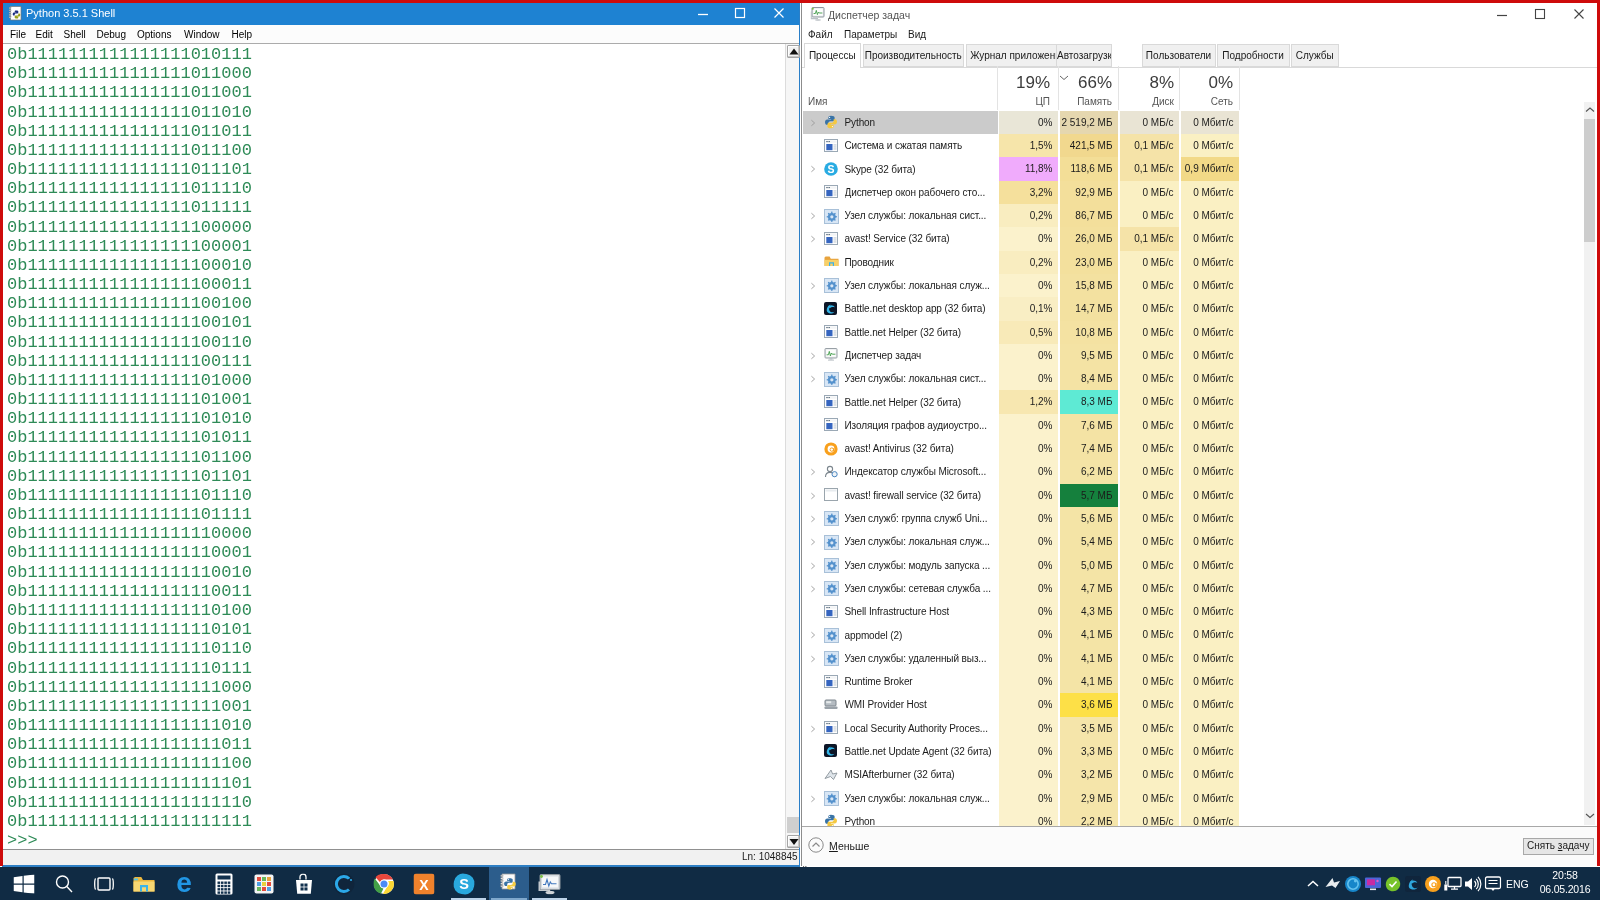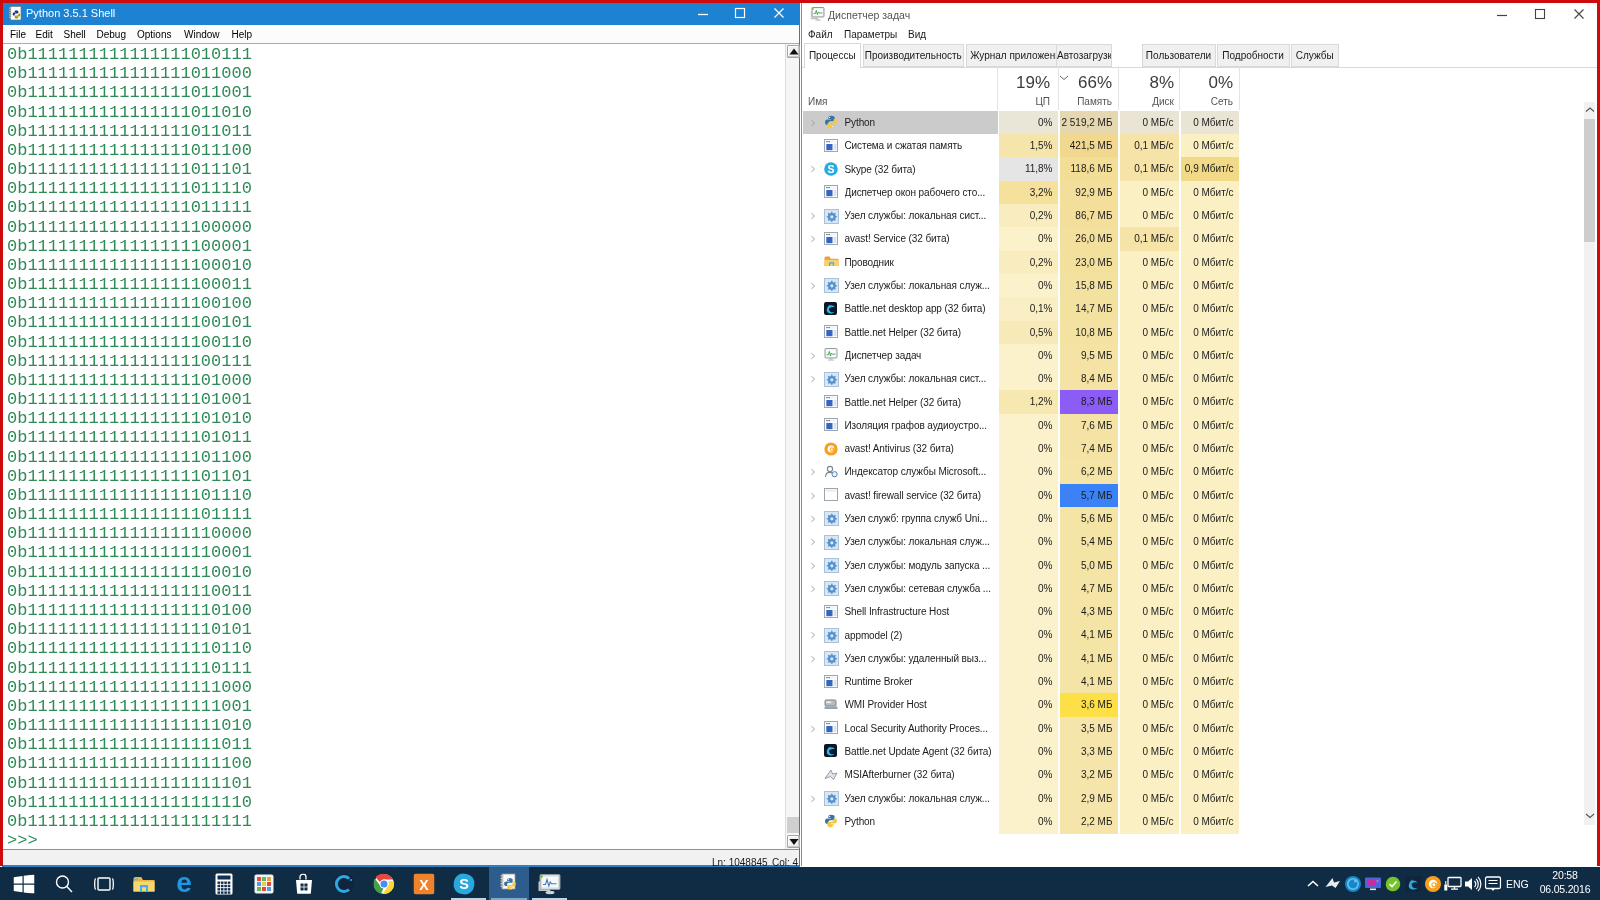--- a/index.html
+++ b/index.html
@@ -20,21 +20,21 @@
 #idle-menu span { position:absolute; top:4px; font-size:10px; color:#000; }
 #idle-text { position:absolute; left:5px; top:43px; font-family:"Liberation Mono", monospace;
   font-size:17px; line-height:19.17px; color:#2e8b57; white-space:pre; }
 #idle-scroll { position:absolute; right:0; top:41.5px; width:14px; height:807.5px; background:#f6f6f6;
   border-left:1px solid #dcdcdc; }
 .sbtn { position:absolute; left:0.5px; width:13px; height:13px; background:#f1f1f1;
   border:1px solid #a5a5a5; border-radius:1px; box-shadow:inset -1px -1px 0 #c8c8c8, inset 1px 1px 0 #fff; }
 .sbtn svg { position:absolute; left:1px; top:2.5px; }
 #idle-status { position:absolute; left:0; bottom:0; width:100%; height:15.5px; background:#f1f1f1;
   border-top:1px solid #909090; font-size:10px; color:#1a1a1a; }
-#idle-status span { position:absolute; top:7px; }
+#idle-status span { position:absolute; top:1px;margin-left:30px; }
 
 
 #tm { position:absolute; left:801px; top:2px; width:796px; height:864px; background:#fff;
   border-left:1px solid #8c8c8c; }
 #tm-title { position:absolute; left:0; top:0; width:100%; height:24px; }
 #tm-title .txt { position:absolute; left:26px; top:7px; font-size:10.5px; color:#555; }
 #tm-menu span { position:absolute; top:27px; font-size:10px; color:#1a1a1a; }
 .tab { position:absolute; top:42px; height:23px; border:1px solid #d9d9d9; background:#f0f0f0;
   font-size:10px; color:#1a1a1a; text-align:center; line-height:22px; white-space:nowrap; overflow:hidden; }
 .tab.active { background:#fff; border-bottom:none; top:40.5px; height:25px; line-height:24px; z-index:2; }
@@ -270,21 +270,21 @@
 <div class="pname">
         <svg class="exp" width="6" height="8" viewBox="0 0 6 8">
           <path d="M1.4,1.2 L4.6,4 L1.4,6.8" fill="none" stroke="#9b9b9b" stroke-width="0.9"></path>
         </svg>
         <span class="picon"><svg width="14" height="14" viewBox="0 0 14 14" style="">
             <circle cx="7" cy="7" r="6.8" fill="#28abe2"></circle>
             <text x="7" y="11" font-family="Liberation Sans" font-size="10.5" font-weight="bold" fill="#fff" text-anchor="middle">S</text>
           </svg></span>
         <span class="ptxt">Skype (32 бита)</span>
       </div>
-<div class="cell c1" style="background:#e5e5e5">11,8%</div>
+<div class="cell c1" style="background:#f0abfc">11,8%</div>
 <div class="cell c2" style="background:#f3de97">118,6 МБ</div>
 <div class="cell c3" style="background:#f5e3a8">0,1 МБ/с</div>
 <div class="cell c4" style="background:#f2d987">0,9 Мбит/с</div>
 </div>
 <div class="prow" style="top:178.7px">
 <div class="pname">
         <span class="picon"><svg width="14" height="13" viewBox="0 0 14 13" style="">
             <rect x="0.5" y="0.5" width="13" height="12" fill="#fff" stroke="#9aa8b5"></rect>
             <rect x="1.5" y="1.5" width="11" height="2.2" fill="#f2f4f6"></rect>
             <rect x="2.2" y="2.1" width="1.6" height="1" fill="#5a6d7d"></rect>
@@ -449,21 +449,21 @@
             <rect x="2.2" y="2.1" width="1.6" height="1" fill="#5a6d7d"></rect>
             <rect x="4.4" y="2.1" width="1.6" height="1" fill="#5a6d7d"></rect>
             <rect x="2.3" y="5" width="6.2" height="6.2" fill="#3565c0"></rect>
             <rect x="9.5" y="5.4" width="3" height="1.1" fill="#c3ccd4"></rect>
             <rect x="9.5" y="7.4" width="3" height="1.1" fill="#c3ccd4"></rect>
             <rect x="9.5" y="9.4" width="3" height="1.1" fill="#c3ccd4"></rect>
           </svg></span>
         <span class="ptxt">Battle.net Helper (32 бита)</span>
       </div>
 <div class="cell c1" style="background:#f7e7b0">1,2%</div>
-<div class="cell c2" style="background:#8b5cf6">8,3 МБ</div>
+<div class="cell c2" style="background:#5eead4">8,3 МБ</div>
 <div class="cell c3" style="background:#faf0c3">0 МБ/с</div>
 <div class="cell c4" style="background:#faf0c3">0 Мбит/с</div>
 </div>
 <div class="prow" style="top:411.7px">
 <div class="pname">
         <span class="picon"><svg width="14" height="13" viewBox="0 0 14 13" style="">
             <rect x="0.5" y="0.5" width="13" height="12" fill="#fff" stroke="#9aa8b5"></rect>
             <rect x="1.5" y="1.5" width="11" height="2.2" fill="#f2f4f6"></rect>
             <rect x="2.2" y="2.1" width="1.6" height="1" fill="#5a6d7d"></rect>
             <rect x="4.4" y="2.1" width="1.6" height="1" fill="#5a6d7d"></rect>
@@ -516,21 +516,21 @@
         <svg class="exp" width="6" height="8" viewBox="0 0 6 8">
           <path d="M1.4,1.2 L4.6,4 L1.4,6.8" fill="none" stroke="#9b9b9b" stroke-width="0.9"></path>
         </svg>
         <span class="picon"><svg width="14" height="13" viewBox="0 0 14 13" style="">
             <rect x="0.5" y="0.5" width="13" height="12" fill="#fff" stroke="#9aa5ad"></rect>
             <rect x="1.5" y="1.5" width="11" height="2" fill="#e8ecef"></rect>
           </svg></span>
         <span class="ptxt">avast! firewall service (32 бита)</span>
       </div>
 <div class="cell c1" style="background:#fbf2cc">0%</div>
-<div class="cell c2" style="background:#3b82f6">5,7 МБ</div>
+<div class="cell c2" style="background:#15803d">5,7 МБ</div>
 <div class="cell c3" style="background:#faf0c3">0 МБ/с</div>
 <div class="cell c4" style="background:#faf0c3">0 Мбит/с</div>
 </div>
 <div class="prow" style="top:504.9px">
 <div class="pname">
         <svg class="exp" width="6" height="8" viewBox="0 0 6 8">
           <path d="M1.4,1.2 L4.6,4 L1.4,6.8" fill="none" stroke="#9b9b9b" stroke-width="0.9"></path>
         </svg>
         <span class="picon"><svg width="15" height="15" viewBox="0 0 15 15" style="">
             <rect x="0.5" y="0.5" width="14" height="14" fill="#d8e6f5" stroke="#a8c0d8"></rect>
@@ -765,20 +765,28 @@
   <div id="tm-scroll">
     <svg width="10" height="6" viewBox="0 0 10 6" style="position:absolute;left:1px;top:5px">
         <path d="M1,4.5 L5,1 L9,4.5" fill="none" stroke="#555" stroke-width="1.1"></path>
       </svg>
     <div id="tm-thumb"></div>
     <svg width="10" height="6" viewBox="0 0 10 6" style="position:absolute;left:1px;top:711px">
         <path d="M1,1 L5,4.5 L9,1" fill="none" stroke="#555" stroke-width="1.1"></path>
       </svg>
   </div>
 
+  <div id="tm-bottombar">
+    <svg width="16" height="16" viewBox="0 0 16 16" style="position:absolute;left:6px;top:10px">
+      <circle cx="8" cy="8" r="7.2" fill="none" stroke="#8a8a8a" stroke-width="1"></circle>
+      <path d="M4.5,9.5 L8,6 L11.5,9.5" fill="none" stroke="#8a8a8a" stroke-width="1.2"></path>
+    </svg>
+    <span style="position:absolute;left:27px;top:13px;font-size:10.5px;color:#1a1a1a"><u>М</u>еньше</span>
+    <div id="btn-end">Снять <u>з</u>адачу</div>
+  </div>
 </div>
 
 <div id="taskbar">
   <div id="pybtn"></div>
   <div class="runline" style="left:451px;width:35px"></div>
   <div class="runline" style="left:491px;width:36px;background:#7fa8cc"></div>
   <div class="runline" style="left:532px;width:35px"></div>
   <div class="tbi" style="left:24px">
       <svg width="21" height="19" viewBox="0 0 21 19" style="">
         <polygon points="0,2.8 9,1.5 9,9 0,9" fill="#fff"></polygon>

